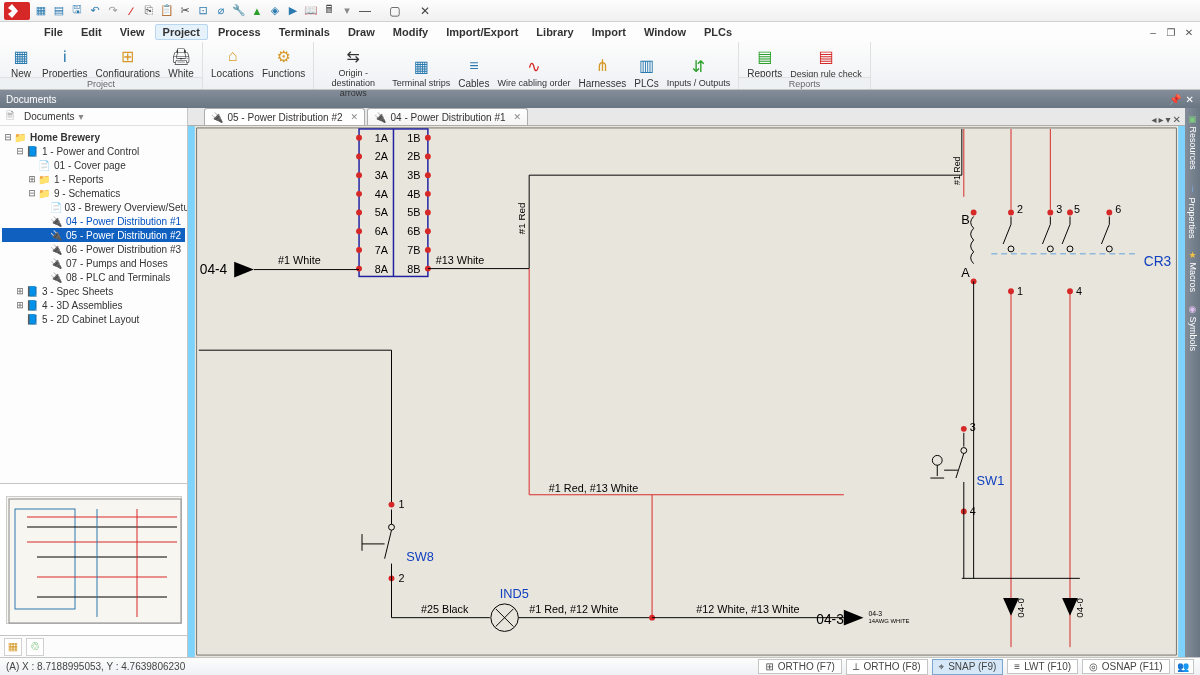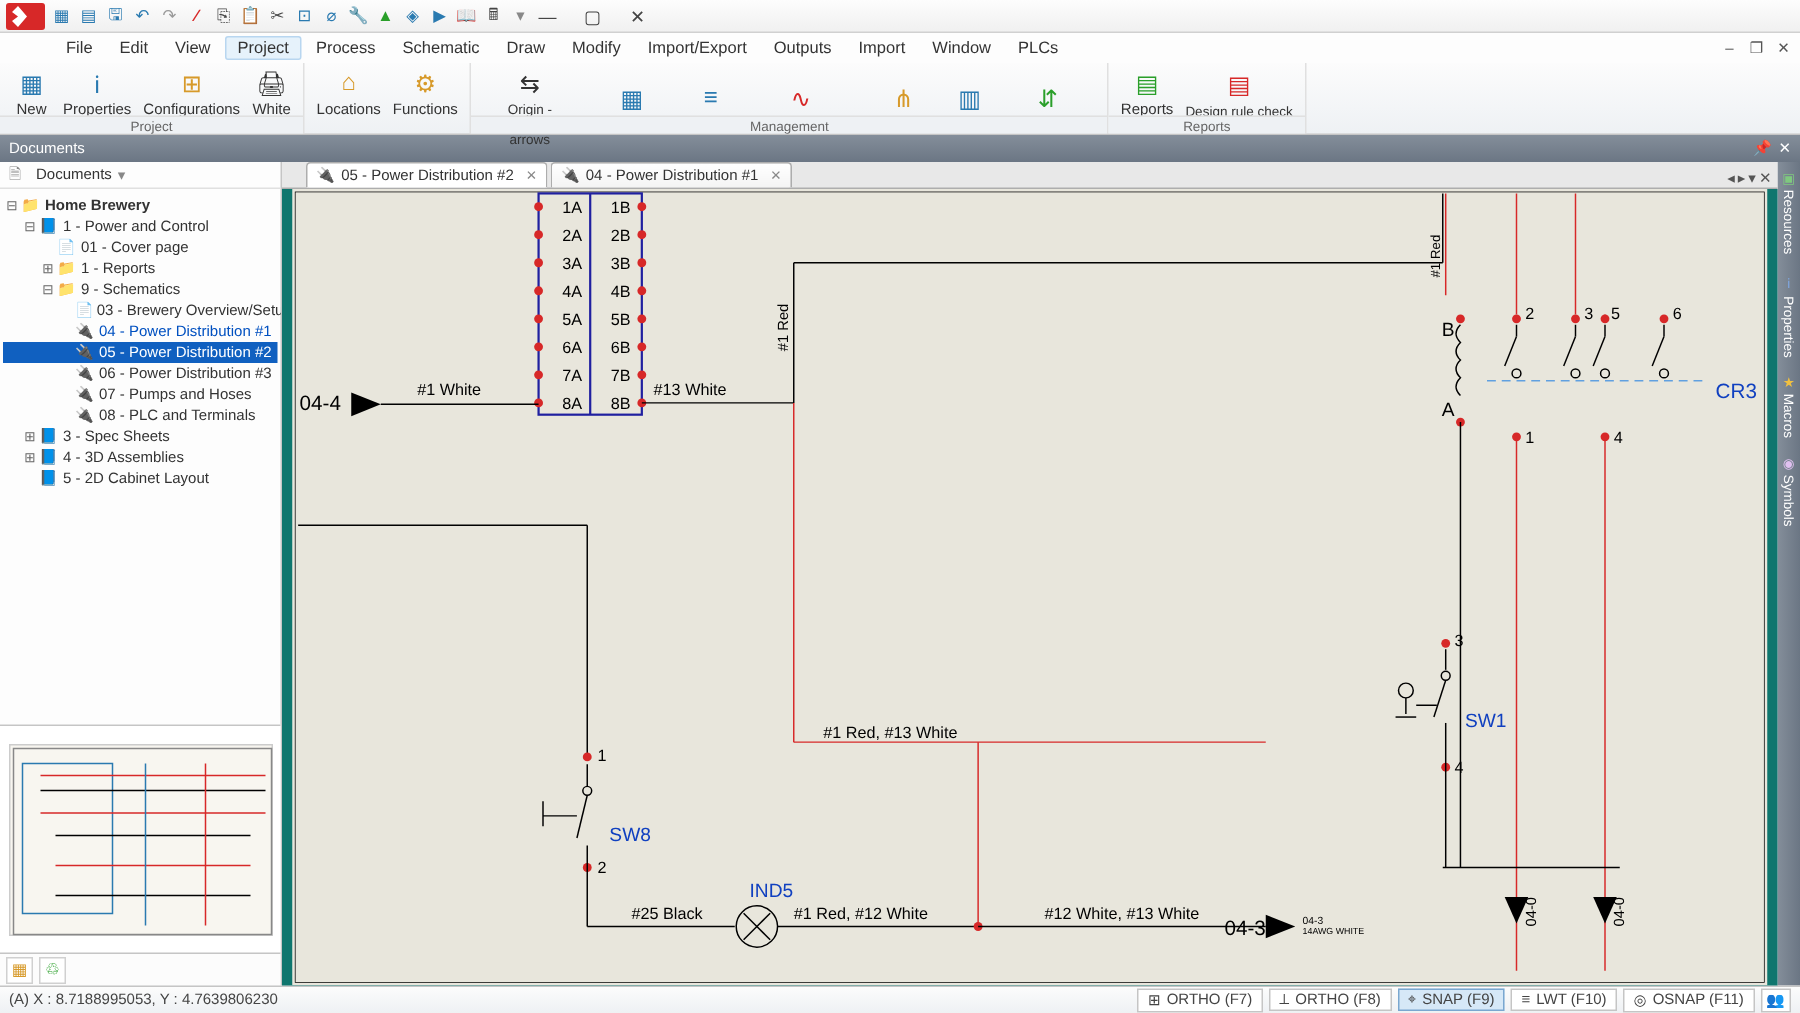--- a/index.html
+++ b/index.html
@@ -10,21 +10,21 @@
   .tb-logo { width:26px; height:18px; background:#d72828; border-radius:2px; position:relative; margin-right:4px; }
   .tb-logo svg { position:absolute; top:2px; left:4px; }
   .qat { display:flex; gap:4px; align-items:center; }
   .qat-icon { width:14px; height:14px; display:flex; align-items:center; justify-content:center; font-size:11px; color:#444; cursor:pointer; }
   .title-text { flex:1; text-align:center; font-size:11px; color:#333; }
   .win-btns { display:flex; gap:8px; }
   .win-btn { width:22px; height:16px; display:flex; align-items:center; justify-content:center; font-size:12px; color:#444; cursor:pointer; }
 
   
   .menubar { height:20px; background:#fdfdfd; display:flex; align-items:center; padding-left:36px; gap:2px; }
-  .menu-item { padding:2px 8px; font-size:11px; color:#333; cursor:pointer; }
+  .menu-item { padding:2px 8px; font-size:11px; color:#333; cursor:pointer;font-weight:bold; }
   .menu-item.active { border:1px solid #b8d6f0; background:#e6f2fb; border-radius:2px; padding:1px 7px; }
   .mdi-btns { margin-left:auto; display:flex; gap:4px; padding-right:4px; font-size:10px; color:#555; }
   .mdi-btn { width:14px; height:14px; cursor:pointer; display:flex; align-items:center; justify-content:center; }
 
   
   .ribbon { height:48px; background:linear-gradient(#fcfcfc,#eef1f4); border-bottom:1px solid #c5c5c5; display:flex; }
   .ribbon-group { display:flex; flex-direction:column; align-items:center; justify-content:flex-start; padding:1px 4px; border-right:1px solid #e0e0e0; position:relative; }
   .ribbon-row { display:flex; gap:0; }
   .ribbon-btn { display:flex; flex-direction:column; align-items:center; justify-content:center; padding:2px 4px; cursor:pointer; font-size:10px; color:#333; min-width:34px; }
   .ribbon-btn .ico { width:22px; height:22px; display:flex; align-items:center; justify-content:center; font-size:16px; margin-bottom:1px; }
@@ -56,21 +56,21 @@
 
   
   .center { flex:1; display:flex; flex-direction:column; min-width:0; }
   .tabstrip { height:18px; background:#e8e8e8; display:flex; align-items:flex-end; border-bottom:1px solid #adadad; padding-left:16px; position:relative; }
   .tab { height:17px; background:linear-gradient(#fff,#f4f4f4); border:1px solid #adadad; border-bottom:none; border-radius:3px 3px 0 0; padding:0 6px; display:flex; align-items:center; gap:4px; font-size:10px; color:#333; margin-right:2px; cursor:pointer; }
   .tab.active { background:#fff; }
   .tab .ico { color:#c04040; font-size:10px; }
   .tab .x { color:#888; margin-left:4px; font-size:9px; }
   .tabstrip .nav { margin-left:auto; display:flex; gap:2px; padding-right:4px; font-size:10px; color:#555; }
 
-  .canvas-wrap { flex:1; position:relative; overflow:hidden; background:#0f766e; }
+  .canvas-wrap { flex:1; position:relative; overflow:hidden; background:#7dd3fc; }
   .canvas { position:absolute; inset:0; }
   svg.schematic { width:100%; height:100%; }
 
   
   .side-ribbon { width:15px; background:linear-gradient(90deg,#848e9a,#6b7684); display:flex; flex-direction:column; align-items:center; color:#fff; font-size:9px; }
   .side-tab { writing-mode:vertical-rl; padding:6px 2px; cursor:pointer; }
 
   
   .statusbar { height:18px; background:linear-gradient(#fcfcfc,#eef1f4); border-top:1px solid #c5c5c5; display:flex; align-items:center; font-size:10px; color:#444; padding:1px 6px; }
   .statusbar .coords { flex:1; }
@@ -112,25 +112,25 @@
     <span class="win-btn">✕</span>
   </div>
 </div>
 
 <div class="menubar">
   <div class="menu-item">File</div>
   <div class="menu-item">Edit</div>
   <div class="menu-item">View</div>
   <div class="menu-item active">Project</div>
   <div class="menu-item">Process</div>
-  <div class="menu-item">Schematic</div>
+  <div class="menu-item">Terminals</div>
   <div class="menu-item">Draw</div>
   <div class="menu-item">Modify</div>
   <div class="menu-item">Import/Export</div>
-  <div class="menu-item">Outputs</div>
+  <div class="menu-item">Library</div>
   <div class="menu-item">Import</div>
   <div class="menu-item">Window</div>
   <div class="menu-item">PLCs</div>
   <div class="mdi-btns">
     <span class="mdi-btn">–</span>
     <span class="mdi-btn">❐</span>
     <span class="mdi-btn">✕</span>
   </div>
 </div>
 
@@ -192,21 +192,20 @@
         </div>
       <div class="ribbon-btn small">
           <span class="ico" style="color:#2a7ab0">▥</span>
           <span>PLCs</span>
         </div>
       <div class="ribbon-btn">
           <span class="ico" style="color:#2a9f2a">⇵</span>
           <span style="font-size:9px;text-align:center;line-height:10px">Inputs / Outputs</span>
         </div>
     </div>
-    <div class="group-label">Management</div>
   </div>
   <div class="ribbon-group with-label">
     <div class="ribbon-row">
       <div class="ribbon-btn">
           <span class="ico" style="color:#2a9f2a">▤</span>
           <span>Reports</span>
         </div>
       <div class="ribbon-btn">
           <span class="ico" style="color:#d72828">▤</span>
           <span style="font-size:9px;text-align:center;line-height:10px">Design rule check</span>

